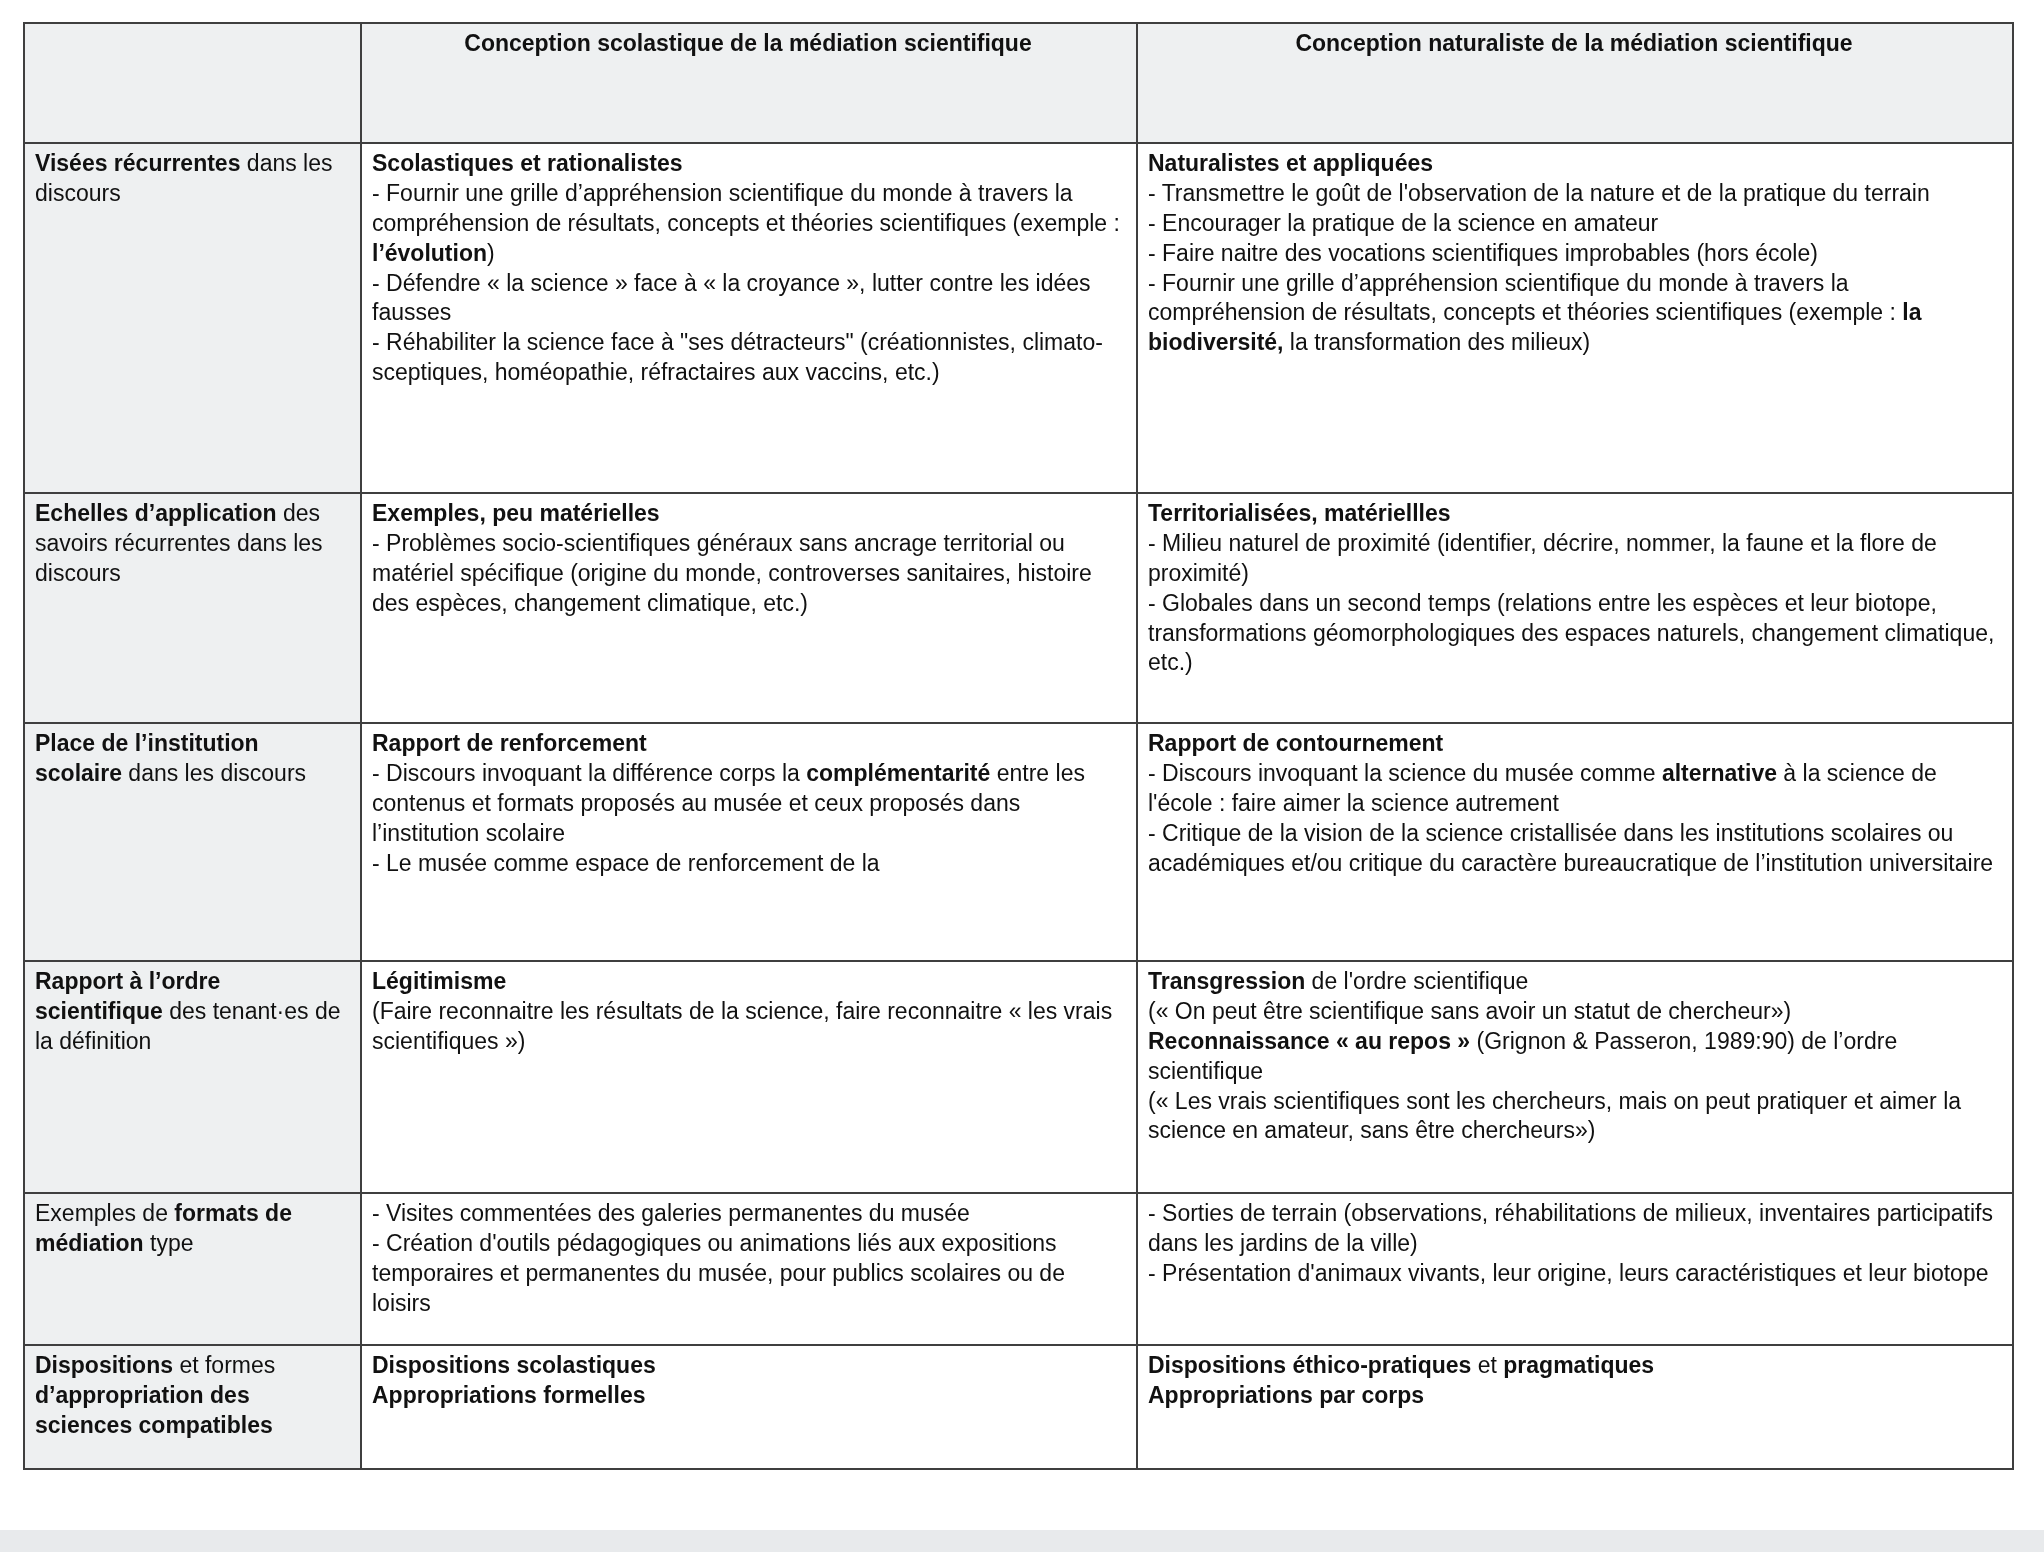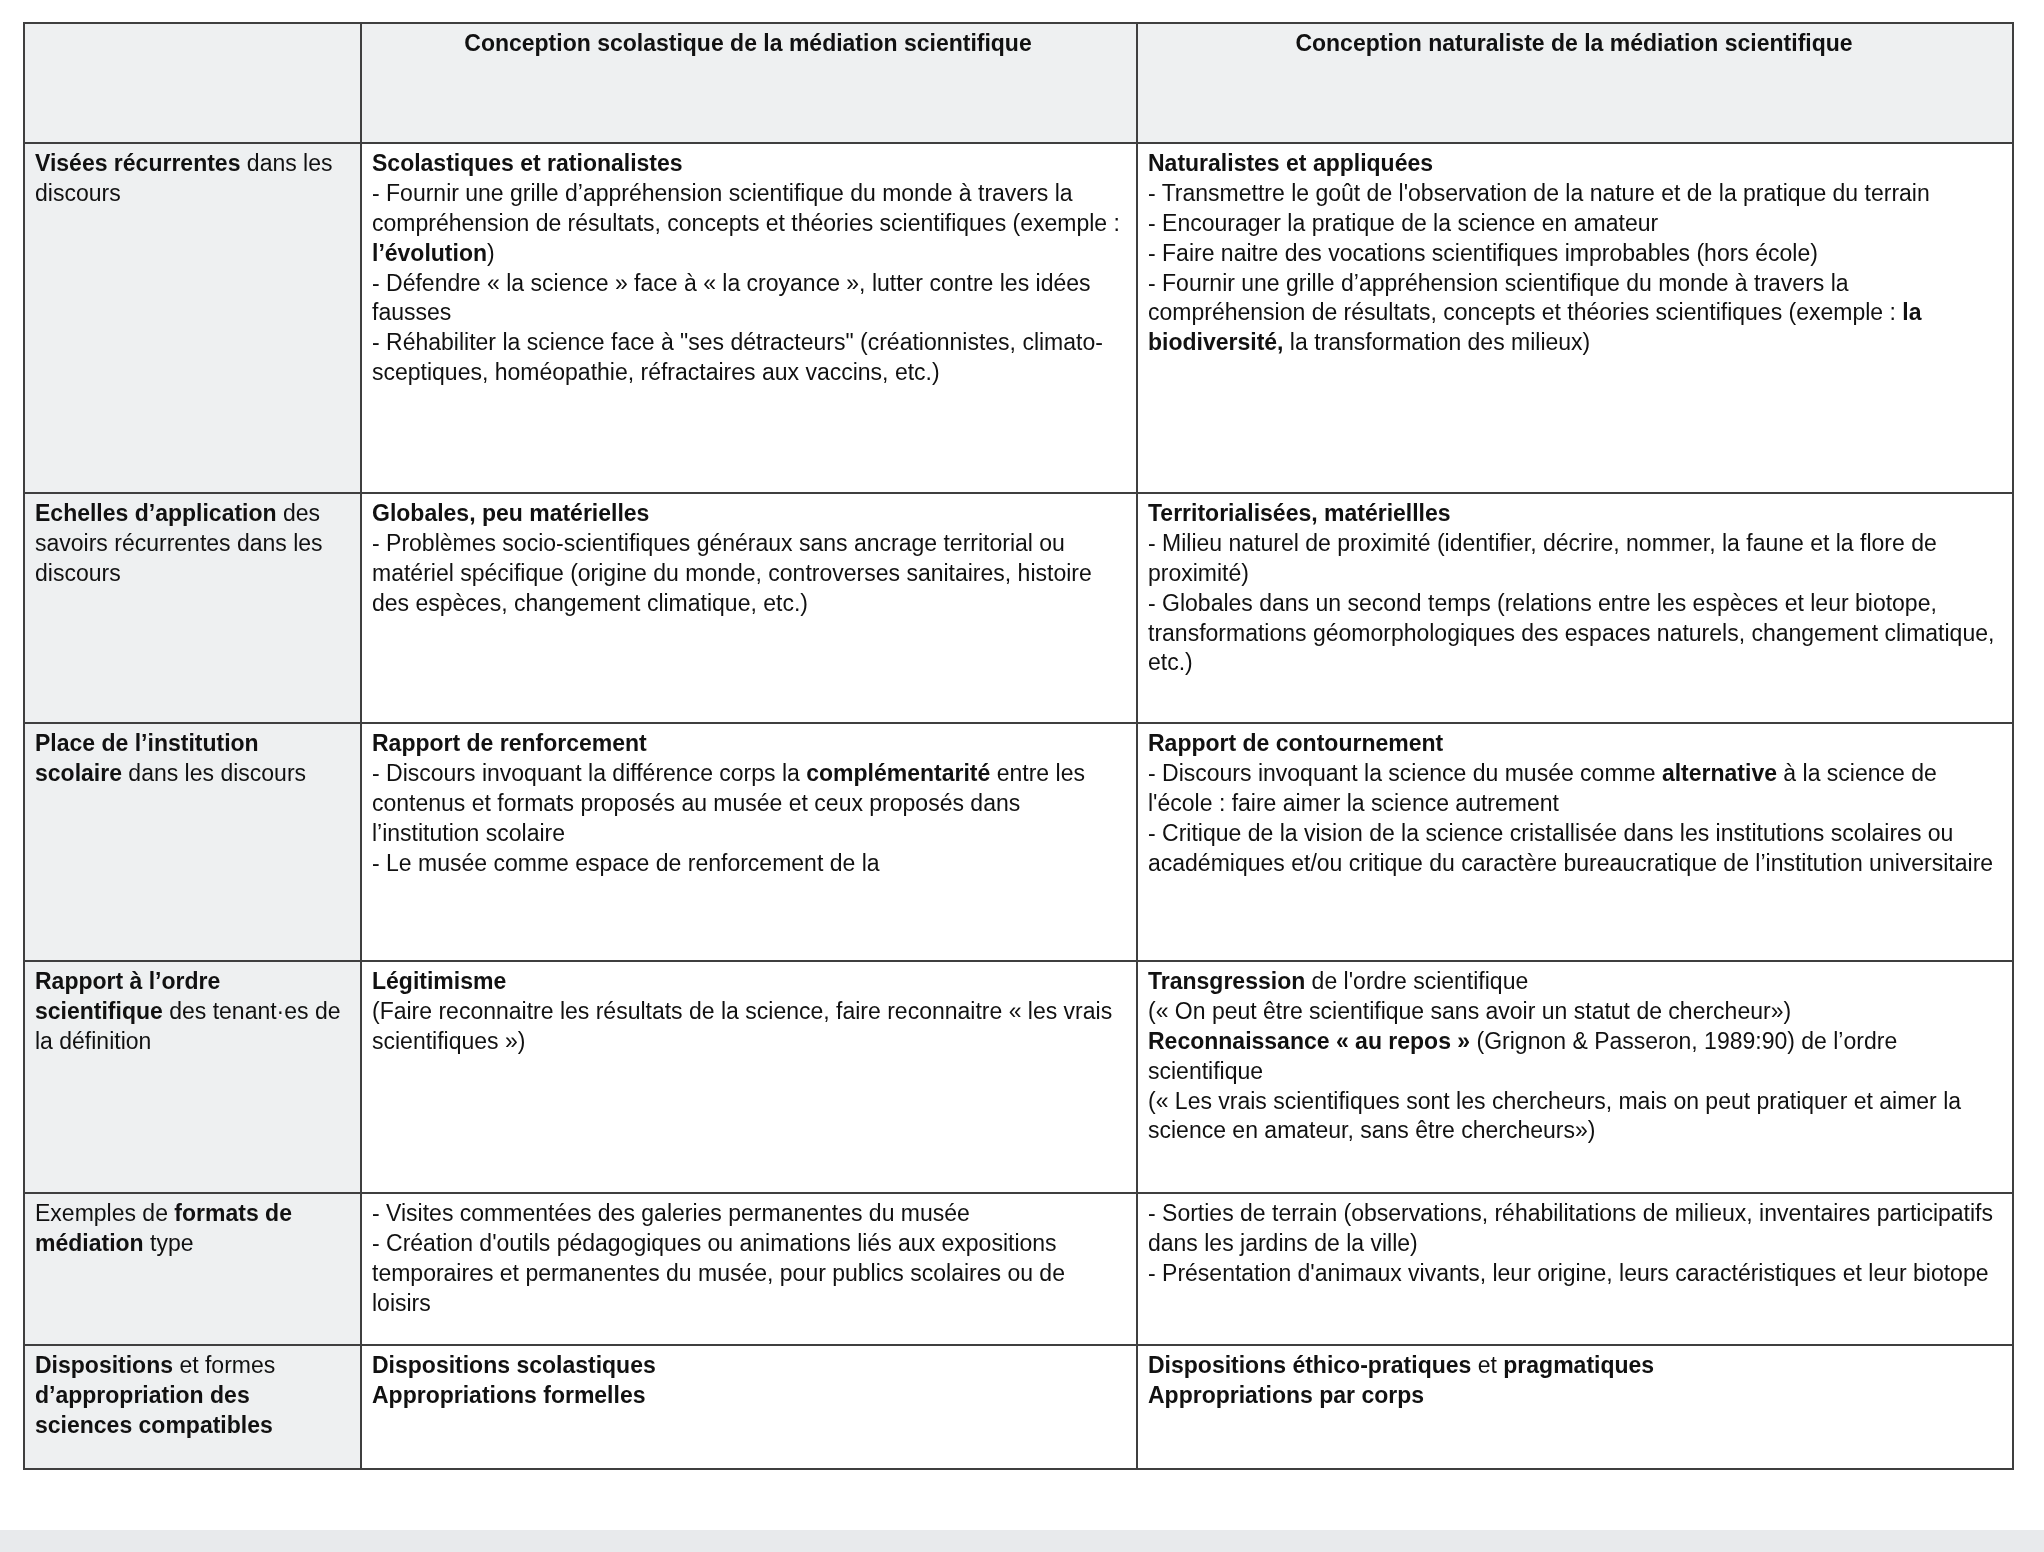--- a/index.html
+++ b/index.html
@@ -87,21 +87,21 @@
             <div class="para"><span>- Encourager la pratique de la science en amateur</span></div>
             <div class="para"><span>- Faire naitre des vocations scientifiques improbables (hors école)</span></div>
             <div class="para"><span>- Fournir une grille d’appréhension scientifique du monde à travers la compréhension de résultats, concepts et théories scientifiques (exemple : </span><span class="b">la biodiversité,</span><span> la transformation des milieux)</span></div>
           </td>
     </tr>
     <tr class="r2">
       <td class="label">
             <div class="para"><span class="b">Echelles d’application</span><span> des savoirs récurrentes dans les discours</span></div>
           </td>
       <td>
-            <div class="para"><span class="b">Globales, peu matérielles</span></div>
+            <div class="para"><span class="b">Exemples, peu matérielles</span></div>
             <div class="para"><span>- Problèmes socio-scientifiques généraux sans ancrage territorial ou matériel spécifique (origine du monde, controverses sanitaires, histoire des espèces, changement climatique, etc.)</span></div>
           </td>
       <td>
             <div class="para"><span class="b">Territorialisées, matériellles</span></div>
             <div class="para"><span>- Milieu naturel de proximité (identifier, décrire, nommer, la faune et la flore de proximité)</span></div>
             <div class="para"><span>- Globales dans un second temps (relations entre les espèces et leur biotope, transformations géomorphologiques des espaces naturels, changement climatique, etc.)</span></div>
           </td>
     </tr>
     <tr class="r3">
       <td class="label">

